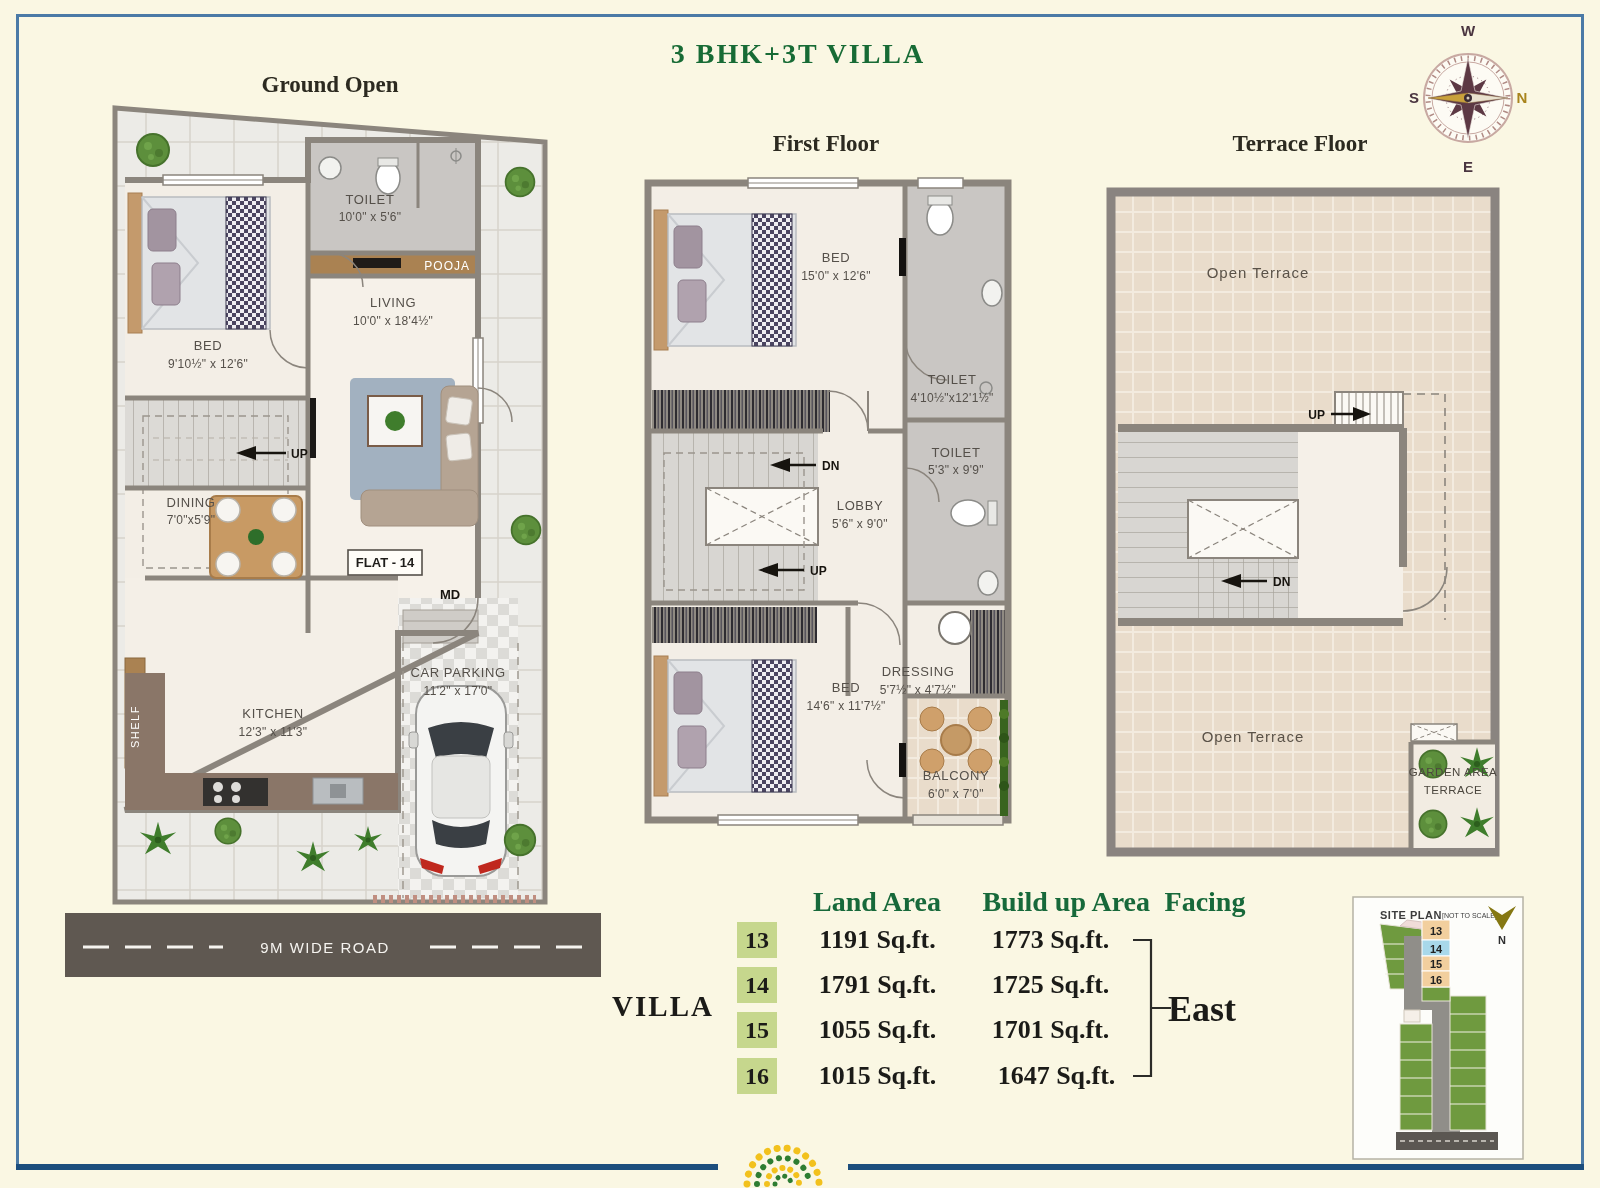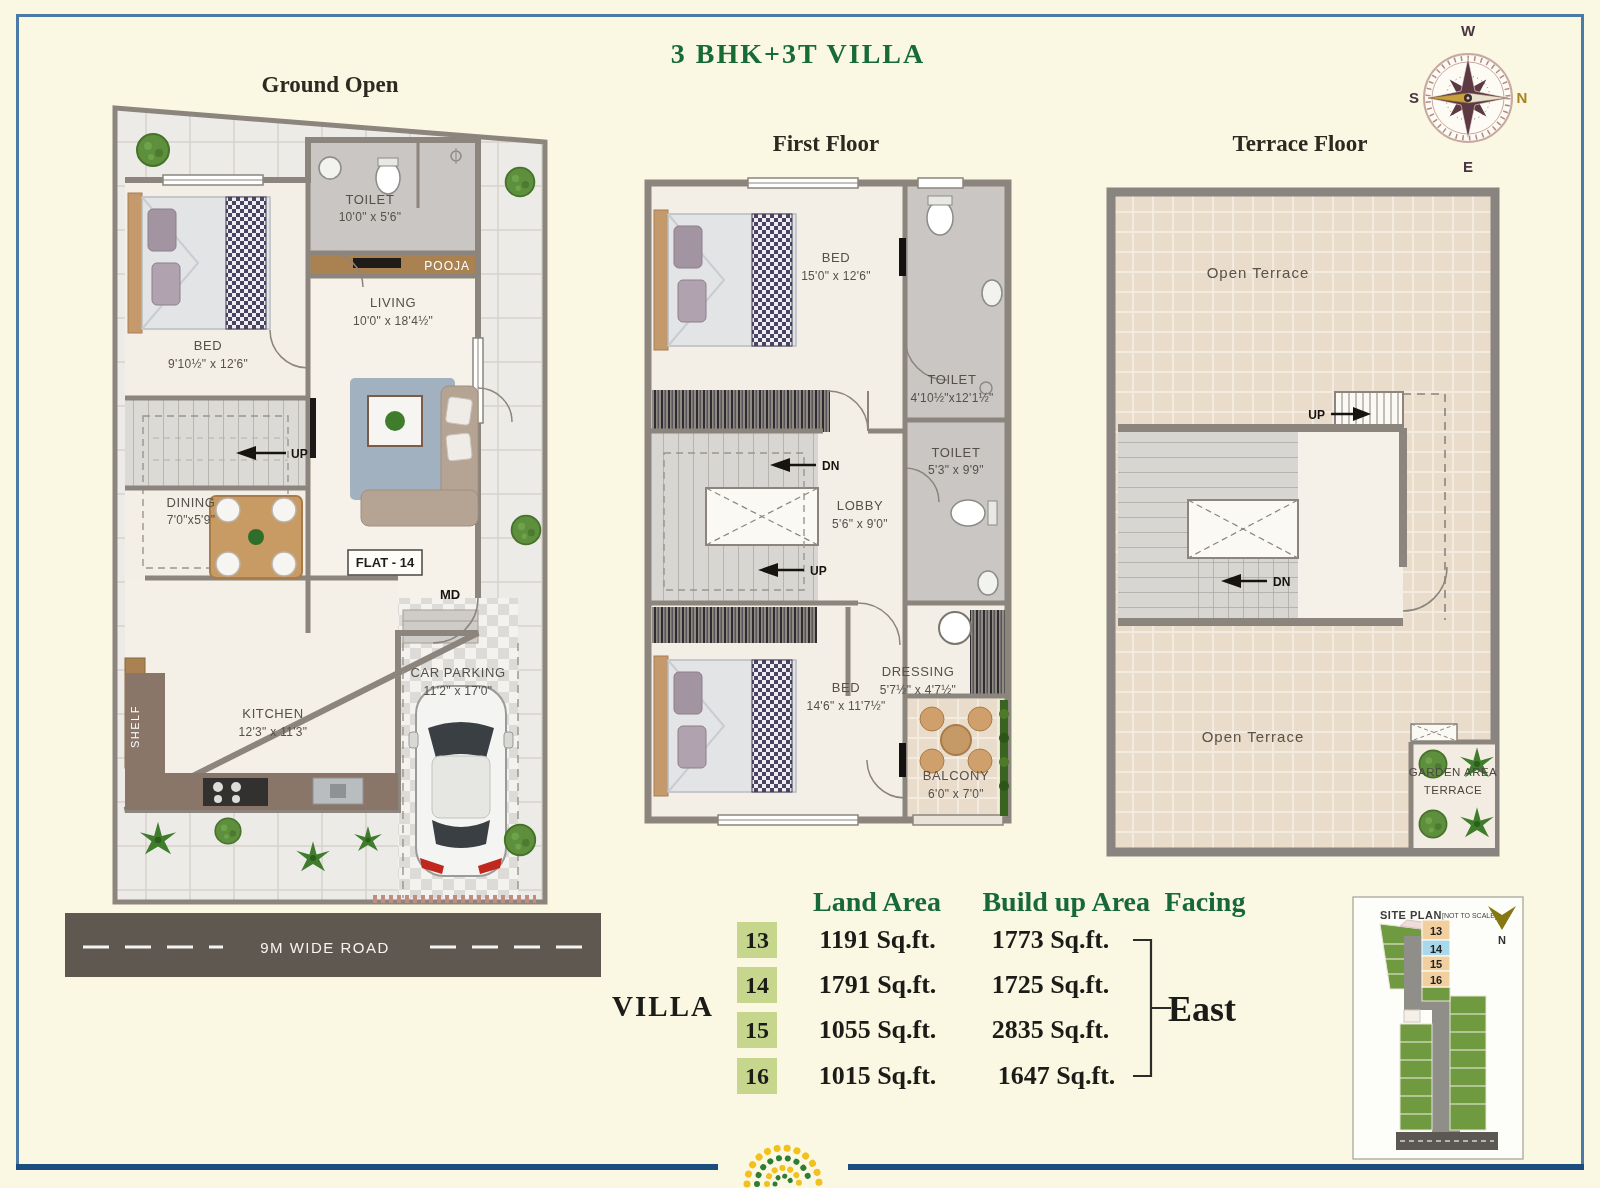--- a/index.html
+++ b/index.html
@@ -388,21 +388,21 @@
   <div class="vcell" style="top:922px;">13</div>
   <div class="tval" style="left:795px;top:925px;width:165px;">1191 Sq.ft.</div>
   <div class="tval" style="left:963px;top:925px;width:175px;">1773 Sq.ft.</div>
 
   <div class="vcell" style="top:967px;">14</div>
   <div class="tval" style="left:795px;top:970px;width:165px;">1791 Sq.ft.</div>
   <div class="tval" style="left:963px;top:970px;width:175px;">1725 Sq.ft.</div>
 
   <div class="vcell" style="top:1012px;">15</div>
   <div class="tval" style="left:795px;top:1015px;width:165px;">1055 Sq.ft.</div>
-  <div class="tval" style="left:963px;top:1015px;width:175px;">2835 Sq.ft.</div>
+  <div class="tval" style="left:963px;top:1015px;width:175px;">1701 Sq.ft.</div>
 
   <div class="vcell" style="top:1058px;">16</div>
   <div class="tval" style="left:795px;top:1061px;width:165px;">1015 Sq.ft.</div>
   <div class="tval" style="left:969px;top:1061px;width:175px;">1647 Sq.ft.</div>
 
   <svg style="position:absolute;left:1125px;top:930px;" width="70" height="160" viewBox="0 0 70 160">
     <path d="M8,10 H26 V146 H8 M26,78 H46" fill="none" stroke="#2b2b28" stroke-width="2.2"></path>
   </svg>
   <div class="east">East</div>
 

